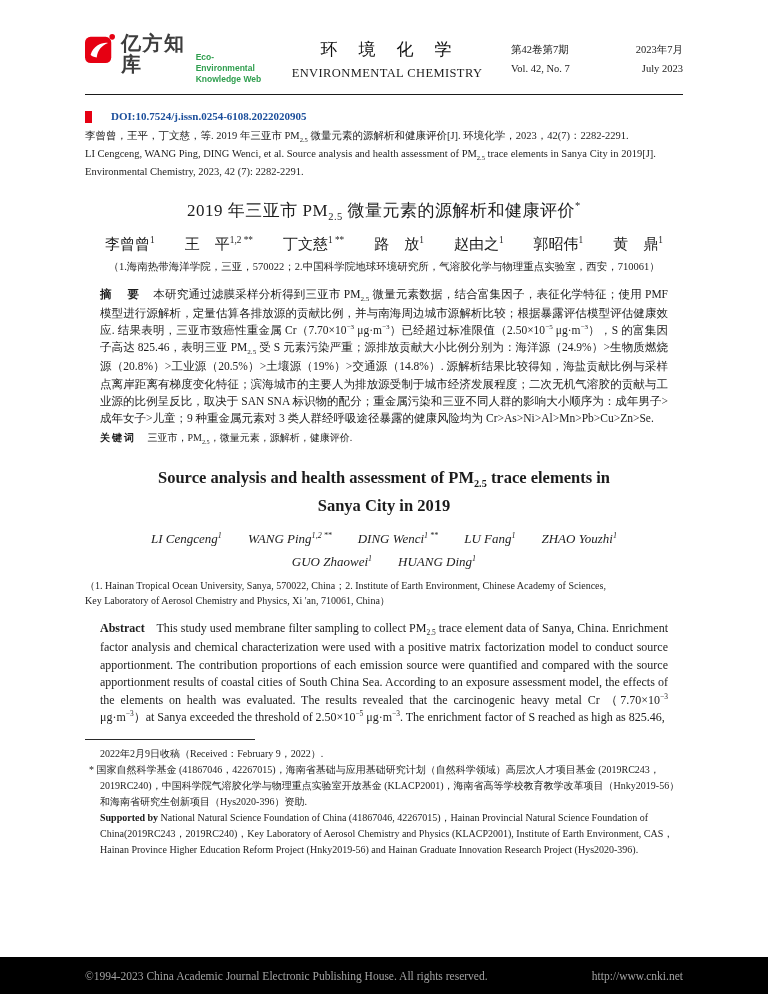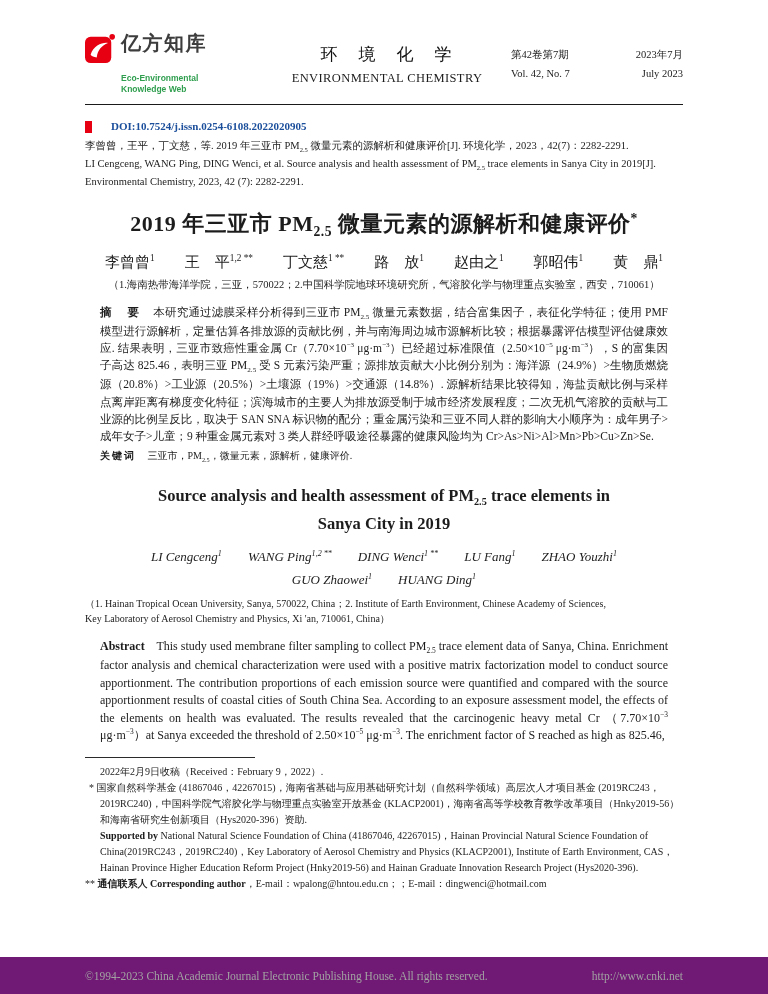--- a/index.html
+++ b/index.html
@@ -10,41 +10,41 @@
     font-family:"Liberation Serif","DejaVu Serif",serif; color:#1c1c1c;
   }
   .content { padding:0 85px; }
   sup { font-size:0.62em; vertical-align:super; }
   sub { font-size:0.62em; vertical-align:sub; }
 
   
   .journal-header { display:flex; justify-content:space-between; align-items:center; padding-top:33px; }
   .logo-block { flex:0 0 178px; display:flex; gap:6px; align-items:flex-start; }
   .logo-icon { display:block; width:30px; height:32px; }
-  .logo-text { display:flex; flex-direction:column; }
+  .logo-text { display:flex; }
   .brand { font-family:"Liberation Sans","DejaVu Sans",sans-serif; font-size:20px; font-weight:700;
            color:#3d3d3d; letter-spacing:1.5px; line-height:1.05; }
   .brand-sub { font-family:"Liberation Sans","DejaVu Sans",sans-serif; font-size:8.5px; font-weight:600;
                color:#2f9e4e; line-height:1.3; margin-top:19px; }
   .journal-center { text-align:center; }
   .journal-cn { font-size:17px; letter-spacing:2px; color:#111; }
   .journal-en { font-size:12.5px; margin-top:5px; letter-spacing:0.4px; }
   .issue-block { flex:0 0 172px; font-size:10.5px; line-height:1.85; color:#222; }
   .issue-row { display:flex; justify-content:space-between; }
   .header-rule { border-top:1.6px solid #1a1a1a; margin-top:9px; }
 
   
   .meta-block { margin-top:13px; font-size:10.5px; line-height:1.6; }
   .doi-line { display:flex; align-items:center; margin-bottom:2px;gap:12px; }
   .red-marker { width:7px; height:12px; background:#e60012; margin-right:7px; flex:0 0 auto; }
   .doi-text { color:#1b4e9b; font-weight:700; font-size:11px; }
   .cite { margin-top:1px; }
 
   
-  .title-cn { margin-top:18px; text-align:center; font-size:22px; font-weight:700; letter-spacing:0.5px; }
+  .title-cn { margin-top:18px; text-align:center; font-size:17px; font-weight:400; letter-spacing:0.5px; }
   .authors-cn { margin-top:13px; text-align:center; font-size:15px; }
   .affil-cn { margin-top:6px; text-align:center; font-size:10.5px; }
   .abstract-cn { margin:12px 15px 0; font-size:11.5px; line-height:1.5; text-align:justify; }
   .inline-label { margin-right:9px; letter-spacing:2px; }
   .inline-label.en { letter-spacing:0; }
   .keywords { margin:4px 15px 0; font-size:10px; }
 
   
   .title-en { margin:20px auto 0; text-align:center; font-size:16.5px; font-weight:700; line-height:1.6; }
   .authors-en { margin-top:9px; text-align:center; font-size:13px; font-style:italic; line-height:1.7; }
@@ -53,21 +53,21 @@
 
   
   .fn-rule { margin-top:12px; width:170px; border-top:1px solid #2a2a2a; }
   .footnotes { margin-top:6px; font-size:10px; line-height:1.6; color:#1c1c1c; }
   .fn-received { padding-left:15px; }
   .fn-funding-cn { padding-left:15px; text-indent:-11px; }
   .fn-funding-en { padding-left:15px; }
   .fn-corresponding { padding-left:15px; text-indent:-15px; }
 
   
-  .cnki-footer { position:absolute; left:0; right:0; bottom:0; height:37px; background:#701a75;
+  .cnki-footer { position:absolute; left:0; right:0; bottom:0; height:37px; background:#000000;
     color:#a2a2a2; display:flex; align-items:center; justify-content:space-between;
     padding:12px 85px; font-size:11.5px; }
 </style>
 </head>
 <body>
 
 <div class="page">
   <div class="content">
 
     <header class="journal-header">
@@ -137,21 +137,20 @@
     <p class="abstract-en">
       <b class="inline-label en">Abstract</b>
       <span>This study used membrane filter sampling to collect PM<sub>2.5</sub> trace element data of Sanya, China. Enrichment factor analysis and chemical characterization were used with a positive matrix factorization model to conduct source apportionment. The contribution proportions of each emission source were quantified and compared with the source apportionment results of coastal cities of South China Sea. According to an exposure assessment model, the effects of the elements on health was evaluated. The results revealed that the carcinogenic heavy metal Cr （7.70×10<sup>−3</sup> μg·m<sup>−3</sup>）at Sanya exceeded the threshold of 2.50×10<sup>−5</sup> μg·m<sup>−3</sup>. The enrichment factor of S reached as high as 825.46,</span>
     </p>
 
     <div class="fn-rule"></div>
     <div class="footnotes">
       <div class="fn fn-received">2022年2月9日收稿（Received：February 9，2022）.</div>
       <div class="fn fn-funding-cn">* 国家自然科学基金 (41867046，42267015)，海南省基础与应用基础研究计划（自然科学领域）高层次人才项目基金 (2019RC243，2019RC240)，中国科学院气溶胶化学与物理重点实验室开放基金 (KLACP2001)，海南省高等学校教育教学改革项目（Hnky2019-56）和海南省研究生创新项目（Hys2020-396）资助.</div>
       <div class="fn fn-funding-en"><b>Supported by</b> National Natural Science Foundation of China (41867046, 42267015)，Hainan Provincial Natural Science Foundation of China(2019RC243，2019RC240)，Key Laboratory of Aerosol Chemistry and Physics (KLACP2001), Institute of Earth Environment, CAS，Hainan Province Higher Education Reform Project (Hnky2019-56) and Hainan Graduate Innovation Research Project (Hys2020-396).</div>
-      <div class="fn fn-corresponding">** <b>通信联系人 Corresponding author</b>，E-mail：wpalong@hntou.edu.cn；；E-mail：dingwenci@hotmail.com</div>
     </div>
   </div>
 
   <footer class="cnki-footer">
     <span>©1994-2023 China Academic Journal Electronic Publishing House. All rights reserved.</span>
     <span>http://www.cnki.net</span>
   </footer>
 </div>
 
 </body></html>

